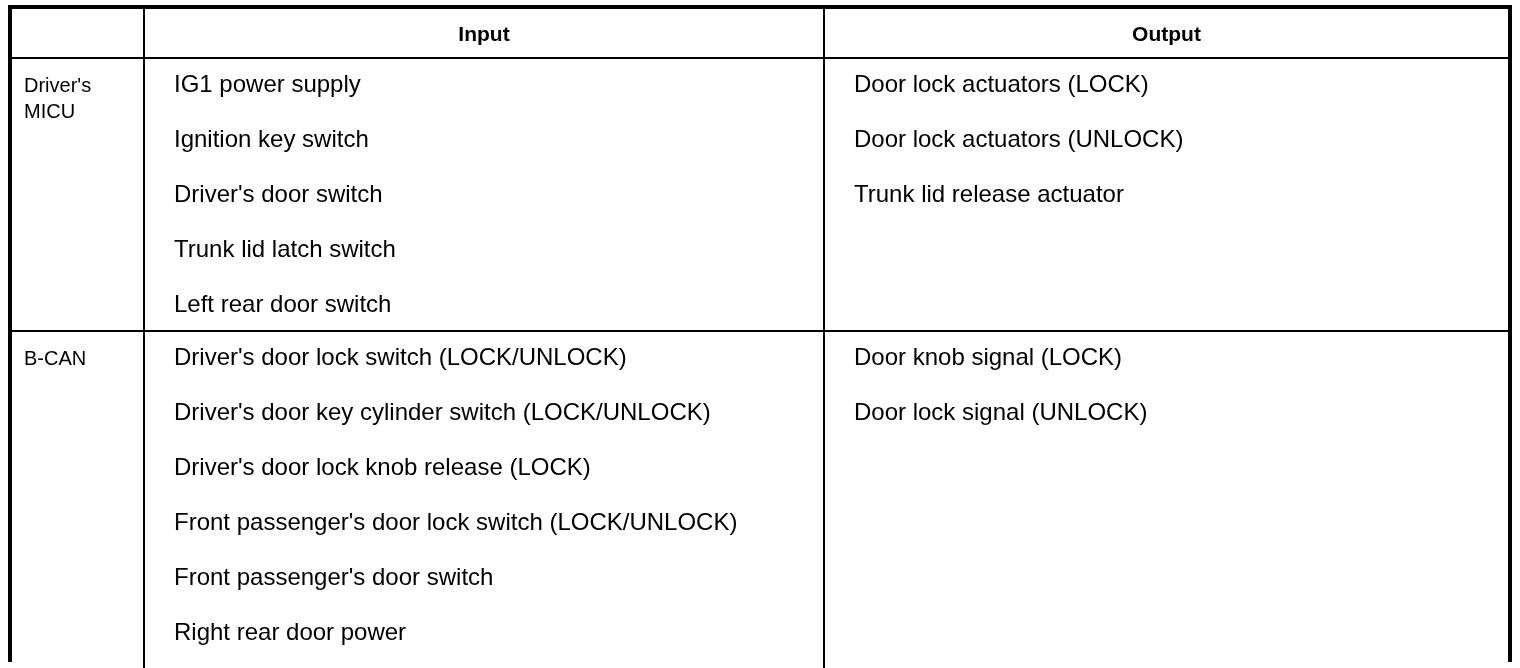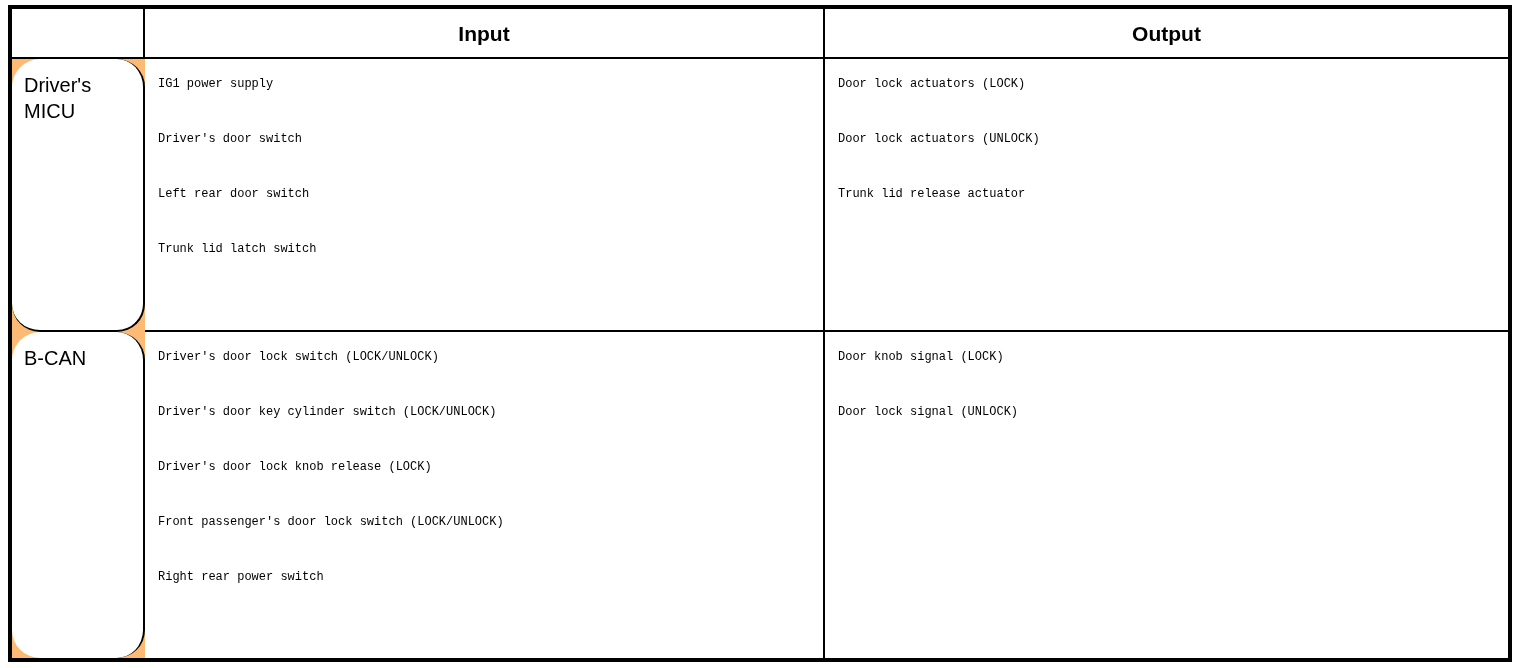--- a/index.html
+++ b/index.html
@@ -21,56 +21,54 @@
   .io-table {
     position: absolute;
     left: 8px;
     top: 5px;
     width: 1496px;   
     height: 649px;   
     border: 4px solid #000000;
     display: grid;
     grid-template-columns: 133px 680px 1fr;
     grid-template-rows: 50px 273px 1fr;
-    background: #fdba74;
+    background: #ec4899;
   }
   .cell {
     background: #ffffff;
     box-sizing: border-box;
   }
   .b-right  { border-right: 2px solid #000000; }
   .b-bottom { border-bottom: 2px solid #000000; }
   .head {
     display: flex;
     align-items: center;
     justify-content: center;
   }
   .head-label {
     font-size: 21px;
     font-weight: bold;
     line-height: 1;
   }
   .src-cell {
     padding: 13px 10px 0 12px;
-    border-radius: 28px;
   }
   .src-label {
     font-size: 20px;
     line-height: 26px;
     display: block;
   }
   .items-cell {
     padding: 13px 12px 0 13px;
   }
   .item {
-    margin: 0 0 31px 0;
-    font-size: 12px;
+    margin: 0 0 31px 16px;
+    font-size: 24px;
     line-height: 24px;
     white-space: nowrap;
-    font-family: Liberation Mono, monospace;
   }
 </style>
 </head>
 <body>
 
 <div class="page">
   <div class="io-table">
 
     <div class="cell b-right b-bottom"></div>
     <div class="cell b-right b-bottom head">
@@ -78,39 +76,41 @@
     </div>
     <div class="cell b-bottom head">
       <span class="head-label">Output</span>
     </div>
 
     <div class="cell b-right b-bottom src-cell">
       <span class="src-label">Driver's MICU</span>
     </div>
     <div class="cell b-right b-bottom items-cell">
       <p class="item">IG1 power supply</p>
+      <p class="item">Ignition key switch</p>
       <p class="item">Driver's door switch</p>
+      <p class="item">Trunk lid latch switch</p>
       <p class="item">Left rear door switch</p>
-      <p class="item">Trunk lid latch switch</p>
     </div>
     <div class="cell b-bottom items-cell">
       <p class="item">Door lock actuators (LOCK)</p>
       <p class="item">Door lock actuators (UNLOCK)</p>
       <p class="item">Trunk lid release actuator</p>
     </div>
 
     <div class="cell b-right src-cell">
       <span class="src-label">B-CAN</span>
     </div>
     <div class="cell b-right items-cell">
       <p class="item">Driver's door lock switch (LOCK/UNLOCK)</p>
       <p class="item">Driver's door key cylinder switch (LOCK/UNLOCK)</p>
       <p class="item">Driver's door lock knob release (LOCK)</p>
       <p class="item">Front passenger's door lock switch (LOCK/UNLOCK)</p>
-      <p class="item">Right rear power switch</p>
+      <p class="item">Front passenger's door switch</p>
+      <p class="item">Right rear door power</p>
     </div>
     <div class="cell items-cell">
       <p class="item">Door knob signal (LOCK)</p>
       <p class="item">Door lock signal (UNLOCK)</p>
     </div>
 
   </div>
 </div>
 
 </body></html>

